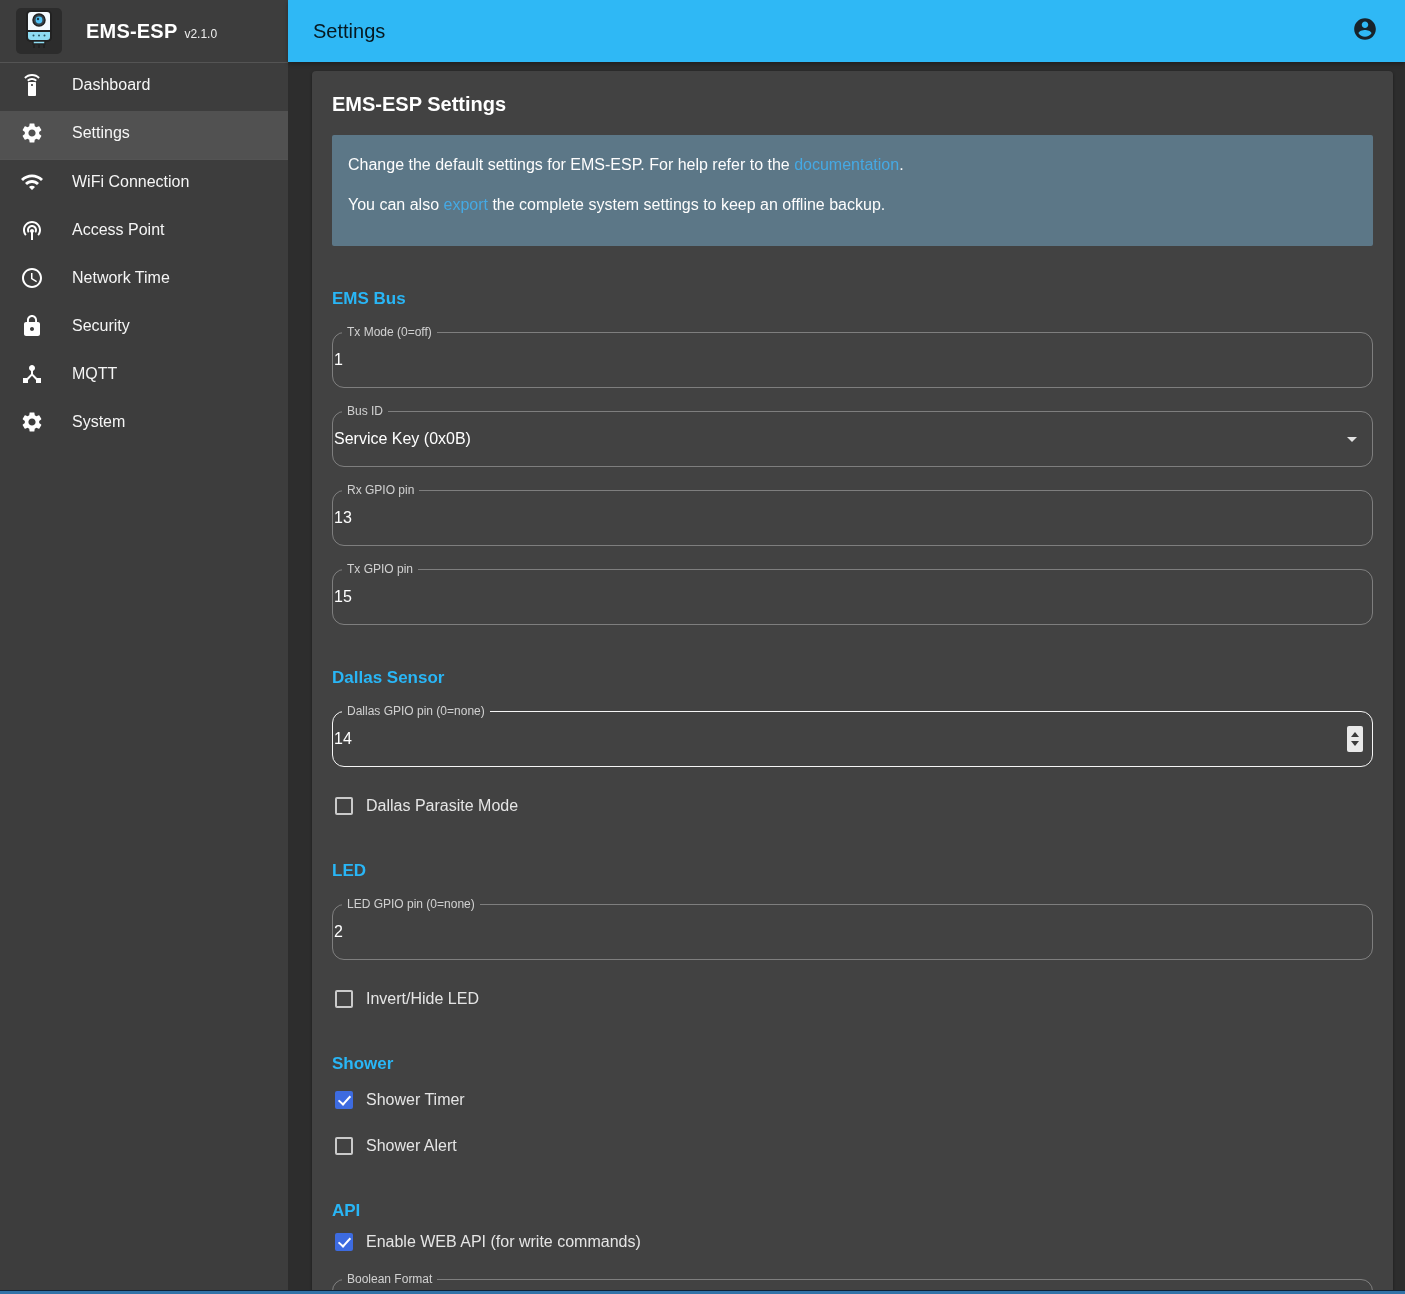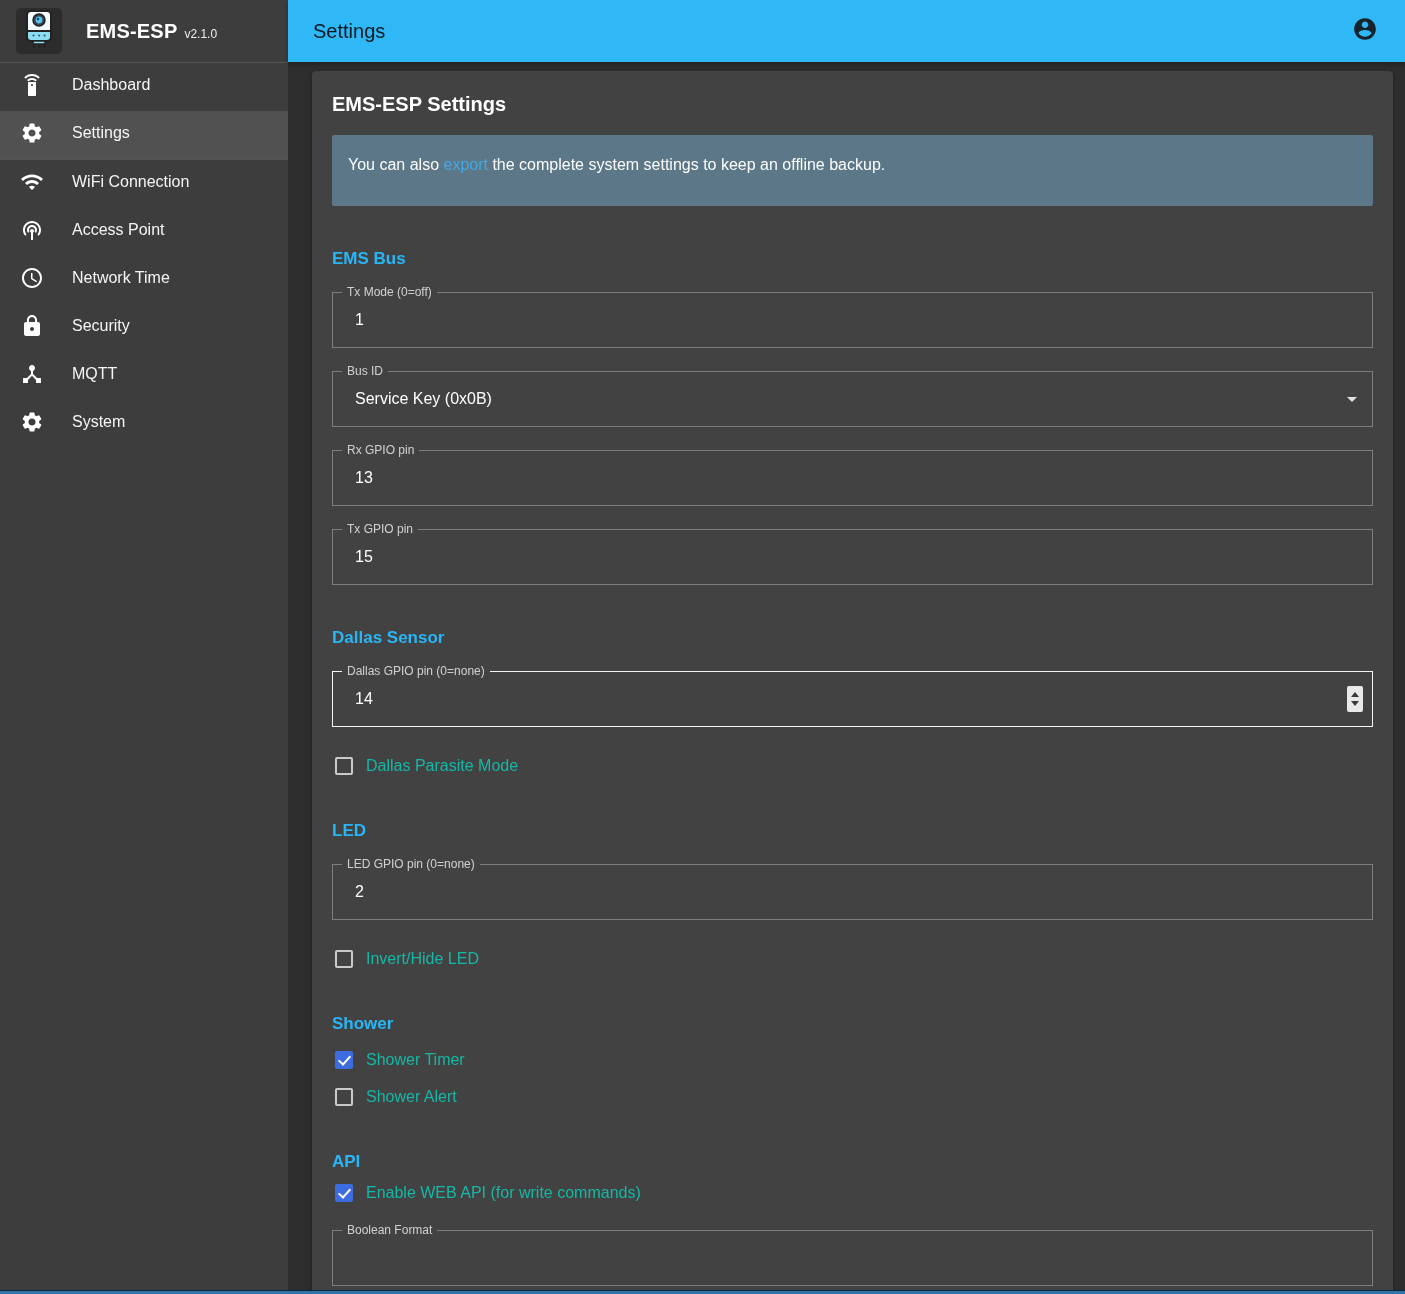--- a/index.html
+++ b/index.html
@@ -76,22 +76,22 @@
   .infobox p + p { margin-top:20px; }
   .infobox a { color:#45a9e4; text-decoration:none; cursor:pointer; }
 
   .section-title {
     margin:43px 0 0 0;
     color:#29b6f6; font-size:17px; font-weight:bold; line-height:20px;
   }
 
   .field {
     position:relative; height:56px;
-    border:1px solid rgba(255,255,255,0.32); border-radius:0;
-    display:flex; align-items:center; padding:0 22px;
+    border:1px solid rgba(255,255,255,0.32); border-radius:12px;
+    display:flex; align-items:center; padding:0 1px;
     margin-top:23px;
     cursor:text;
   }
   .field.focused { border-color:rgba(255,255,255,0.95); }
   .field-label {
     position:absolute; top:-8px; left:9px;
     background:#424242; padding:0 5px;
     font-size:12px; color:rgba(255,255,255,0.75); line-height:15px;
     white-space:nowrap;
   }
@@ -108,34 +108,34 @@
     display:flex; flex-direction:column; align-items:center; justify-content:center; gap:4px;
     cursor:pointer;
   }
   .spin-up { width:0;height:0;border-left:4px solid transparent;border-right:4px solid transparent;border-bottom:5px solid #3a3a3a; }
   .spin-down { width:0;height:0;border-left:4px solid transparent;border-right:4px solid transparent;border-top:5px solid #3a3a3a; }
 
   .checkbox-row {
     display:flex; align-items:center; margin-top:27px; height:24px; cursor:pointer;
     width:max-content;
   }
-  .checkbox-row + .checkbox-row { margin-top:13px; }
+  .checkbox-row + .checkbox-row { margin-top:22px; }
   .cbx {
     width:18px; height:18px; margin:3px 13px 3px 3px; border-radius:2px;
     border:2px solid rgba(255,255,255,0.72);
     position:relative; flex:0 0 18px;
   }
   .cbx.checked { background:#3d6be0; border-color:#3d6be0; }
   .cbx.checked::after {
     content:""; position:absolute; left:4px; top:0px;
     width:5px; height:10px;
     border:solid #fff; border-width:0 2px 2px 0;
     transform:rotate(42deg);
   }
-  .cbx-label { font-size:16px; color:#14b8a6; }
+  .cbx-label { font-size:16px; color:#e5e5e5; }
 
   .bottom-strip {
     position:absolute; left:0; right:0; bottom:0; height:4px;
     background:#3273a8; border-top:1px solid #102336;
     z-index:10;
   }
 </style>
 </head>
 <body>
 
@@ -249,20 +249,21 @@
         </svg>
     </span>
   </span>
 </div>
 
 <div class="content">
   <div class="card">
     <div class="page-heading">EMS-ESP Settings</div>
 
     <div class="infobox">
+      <p><span>Change the default settings for EMS-ESP. For help refer to the </span><a>documentation</a><span>.</span></p>
       <p><span>You can also </span><a>export</a><span>  the complete system settings to keep an offline backup.</span></p>
     </div>
 
     <div class="section-title">EMS Bus</div>
 
     <div class="field">
       <span class="field-label">Tx Mode (0=off)</span>
       <span class="field-value">1</span>
     </div>
 

